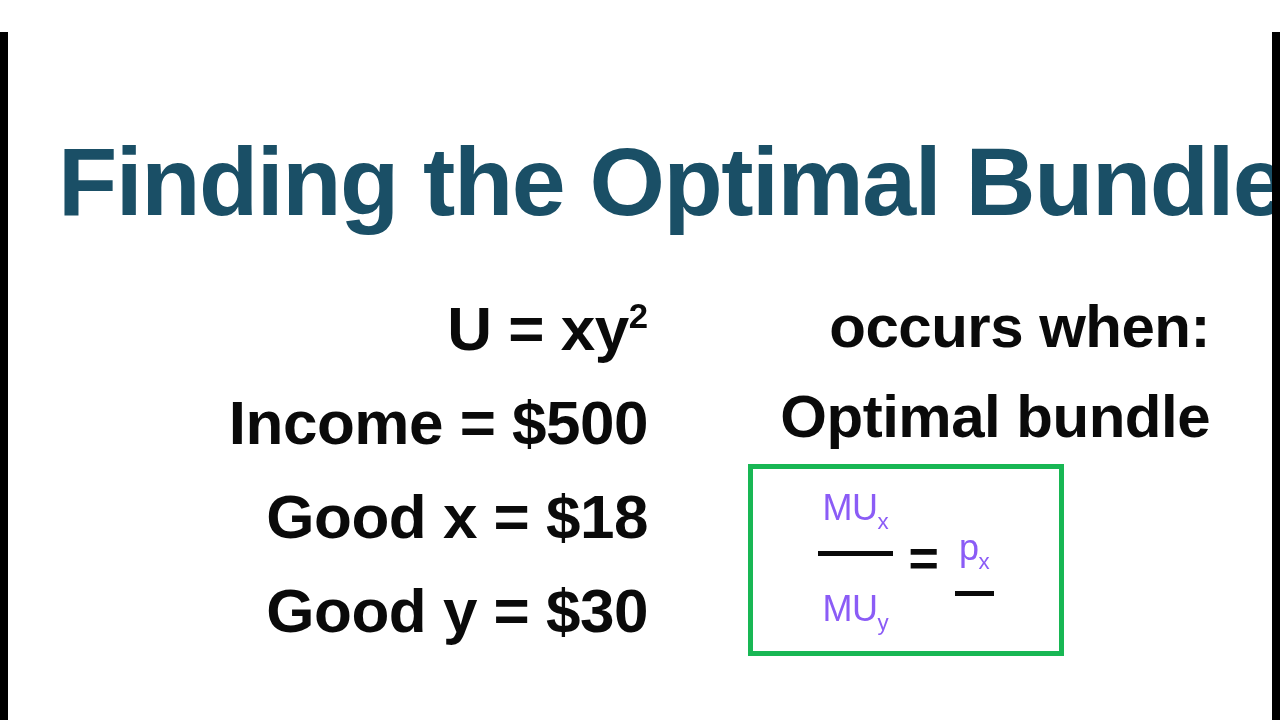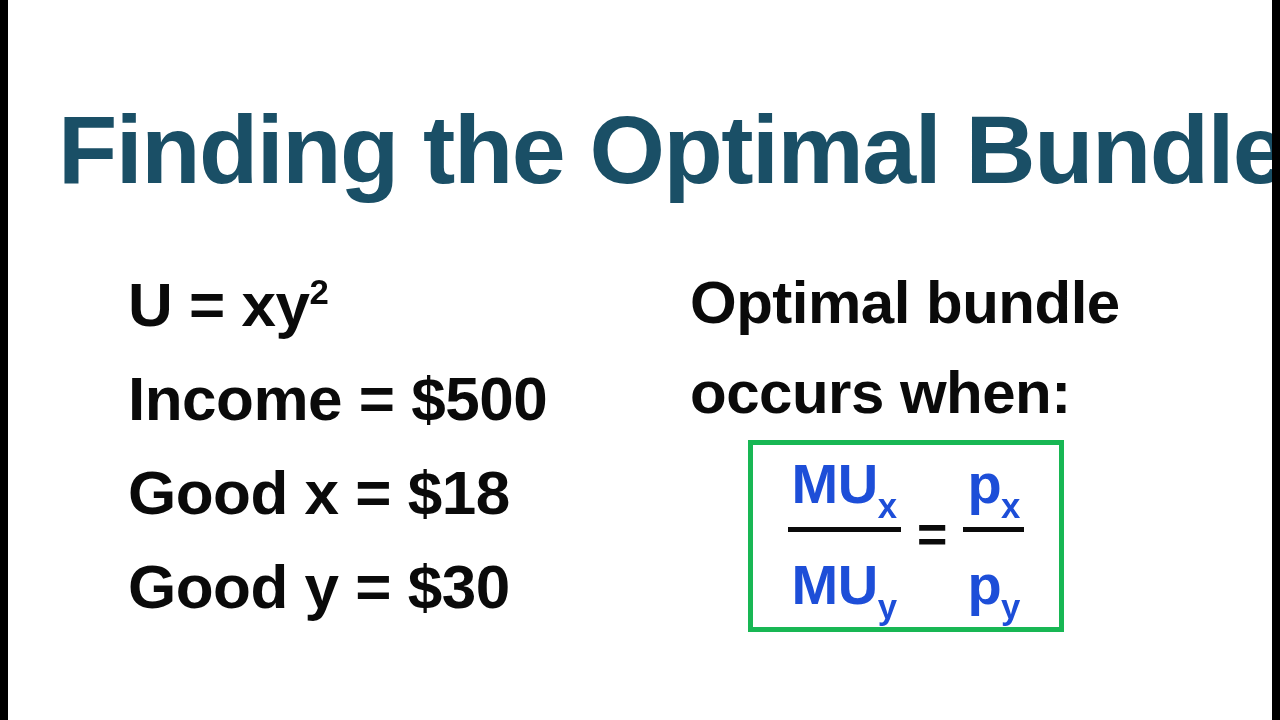--- a/index.html
+++ b/index.html
@@ -14,20 +14,21 @@
     overflow: hidden;
     font-family: "Liberation Sans", "DejaVu Sans", sans-serif;
   }
 
   #slide {
     position: relative;
     width: 1280px;
     height: 520px;
     background: #ffffff;
     box-sizing: border-box;
+    margin-top: 32px;
   }
 
   
   .pillar {
     position: absolute;
     top: 0;
     width: 8px;
     height: 720px;
     background: #000000;
     z-index: 5;
@@ -53,21 +54,22 @@
   #body-area {
     position: absolute;
     left: 0;
     top: 250px;
     width: 1280px;
     height: 430px;
   }
 
   .column {
     position: absolute;
-    top: 8px;
+    top: 0;
+    text-align: right;
   }
   .column.left-col  { left: 128px;  width: 520px; }
   .column.right-col { left: 690px;  width: 520px; }
 
   
   #givens-list {
     list-style: none;
     margin: 0;
     padding: 0;
   }
@@ -116,24 +118,24 @@
     justify-content: center;
     gap: 10px;
     transform: translateY(-2px);
   }
   .fraction {
     display: flex;
     flex-direction: column;
     align-items: center;
   }
   .frac-num, .frac-den {
-    font-size: 56px;
+    font-size: 36px;
     line-height: 56px;
-    font-weight: 700;
-    color: #1d4ed8;
+    font-weight: 400;
+    color: #8b5cf6;
     white-space: nowrap;
     letter-spacing: -0.5px;
     padding: 0 4px;
   }
   .frac-num sub, .frac-den sub {
     font-size: 0.62em;
     vertical-align: -0.42em;
     line-height: 0;
     letter-spacing: 0;
   }
@@ -178,38 +180,37 @@
 
         <li class="given-item"><span>Good x = $18</span></li>
 
         <li class="given-item"><span>Good y = $30</span></li>
 
       </ul>
     </div>
 
     <div class="column right-col">
 
+      <div class="cond-heading-line">occurs when:</div>
       <div class="cond-heading-line">Optimal bundle</div>
-      <div class="cond-heading-line">occurs when:</div>
 
       <div id="formula-box">
         <div class="formula-row">
 
           <div class="fraction">
             <div class="frac-num"><span>MU</span><sub>x</sub></div>
             <div class="frac-bar"></div>
             <div class="frac-den"><span>MU</span><sub>y</sub></div>
           </div>
 
           <div class="eq-sign">=</div>
 
           <div class="fraction">
             <div class="frac-num"><span>p</span><sub>x</sub></div>
             <div class="frac-bar"></div>
-            <div class="frac-den"><span>p</span><sub>y</sub></div>
           </div>
 
         </div>
       </div>
 
     </div>
 
   </div>
 
 </div>

